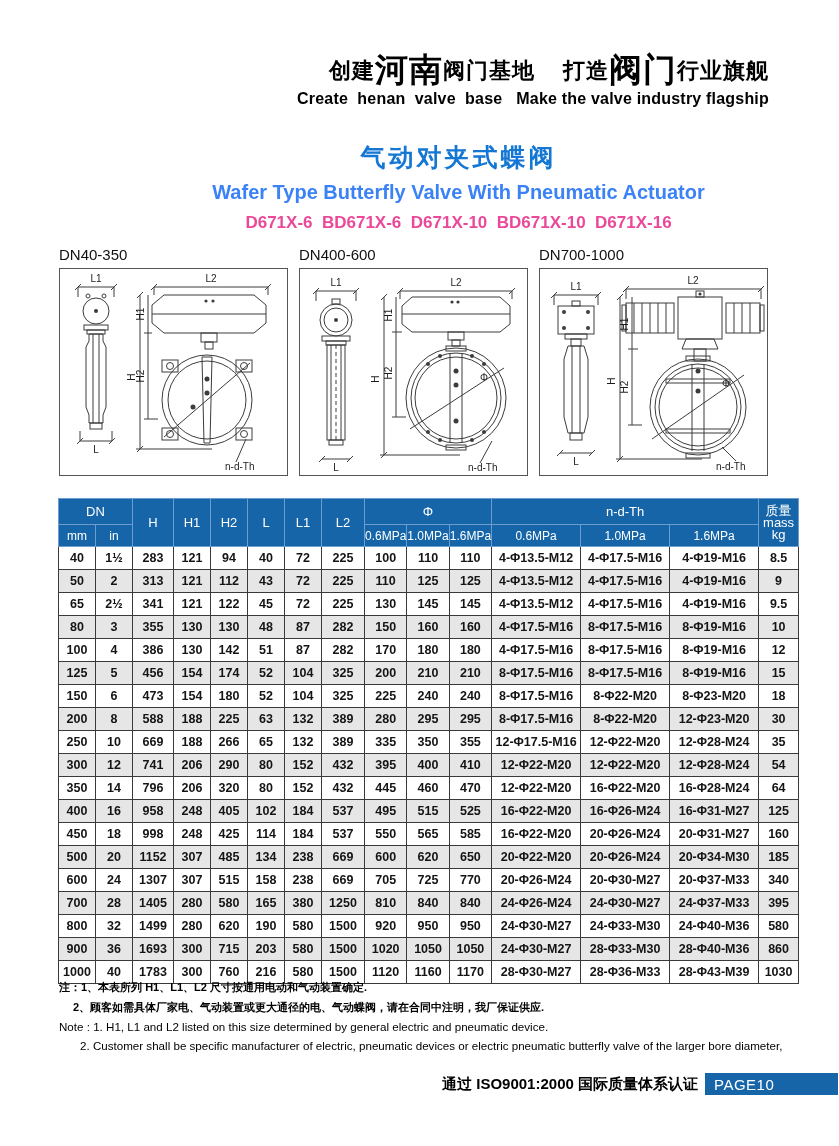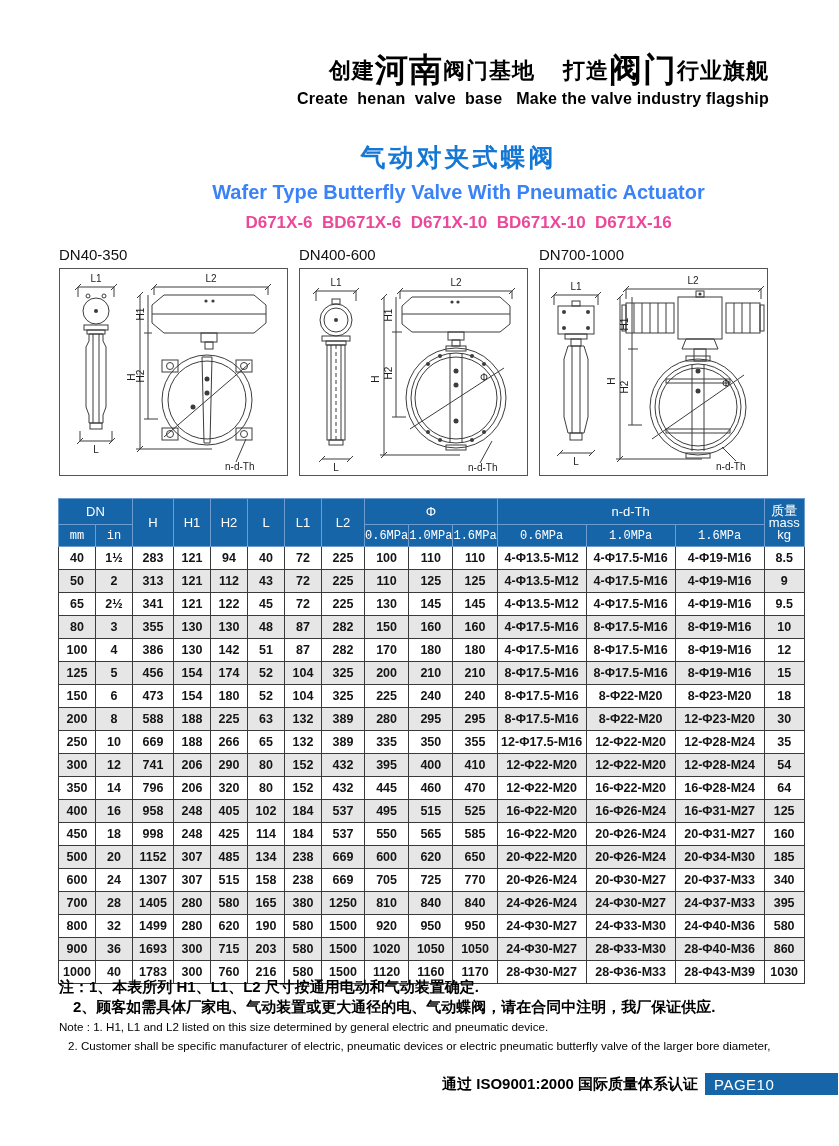--- a/index.html
+++ b/index.html
@@ -22,34 +22,34 @@
   .panel-label{font-size:15px;color:#111;height:22px;line-height:22px;}
   .panel-box{border:1px solid #555;width:227px;height:206px;margin-top:2px;background:#fff;}
   .d line,.d path,.d polygon,.d polyline,.d rect,.d circle{stroke:#3c3c3c;fill:none;stroke-width:1;}
   .d .fill{fill:#3c3c3c;stroke:none;}
   .d text{stroke:none;fill:#1c1c1c;font-size:10px;font-family:"Liberation Sans",sans-serif;}
   .d .dash{stroke-dasharray:4 3;}
   
   .spec{position:absolute;left:58px;top:498px;border-collapse:collapse;table-layout:fixed;}
   .spec th{background:#1565a8;color:#fff;border:1px solid #6d9dce;font-weight:normal;padding:0;text-align:center;}
   .spec thead tr.h1 th{height:25px;font-size:13px;}
-  .spec thead tr.h2 th{height:21px;font-size:12px;font-family:Liberation Mono, monospace;}
+  .spec thead tr.h2 th{height:21px;font-size:12px;}
   .spec th.tinyp{font-size:8.5px;}
   .spec th.midp{font-size:11.5px;}
   .spec th.mass{font-size:11px;line-height:12px;}
   .spec th.mass span{display:block;}
   .spec td{border:1px solid #3a3a3a;text-align:center;height:22px;font-size:12.5px;
            font-weight:bold;color:#141414;padding:0;background:#fff;}
   .spec tbody tr:nth-child(even) td{background:#e6e6e6;}
   
   .notes{position:absolute;left:59px;top:977px;width:724px;}
-  .ncn{font-size:15px;font-weight:bold;line-height:20px;white-space:nowrap;}
+  .ncn{font-size:11px;font-weight:bold;line-height:20px;white-space:nowrap;}
   .ncn2{margin-left:14px;}
   .nen{font-size:11.6px;line-height:19px;white-space:nowrap;}
-  .nen2{margin-left:9px;}
+  .nen2{margin-left:21px;}
   
   .footer{position:absolute;top:1073px;left:0;width:838px;display:flex;justify-content:flex-end;align-items:center;}
   .cert{font-size:15px;font-weight:bold;margin-right:7px;white-space:nowrap;}
   .badge{width:133px;height:22px;background:#1565a8;color:#fff;font-size:15px;
          display:flex;align-items:center;padding-left:9px;box-sizing:border-box;letter-spacing:.5px;}
 </style>
 </head>
 <body>
 
 <div class="page">

